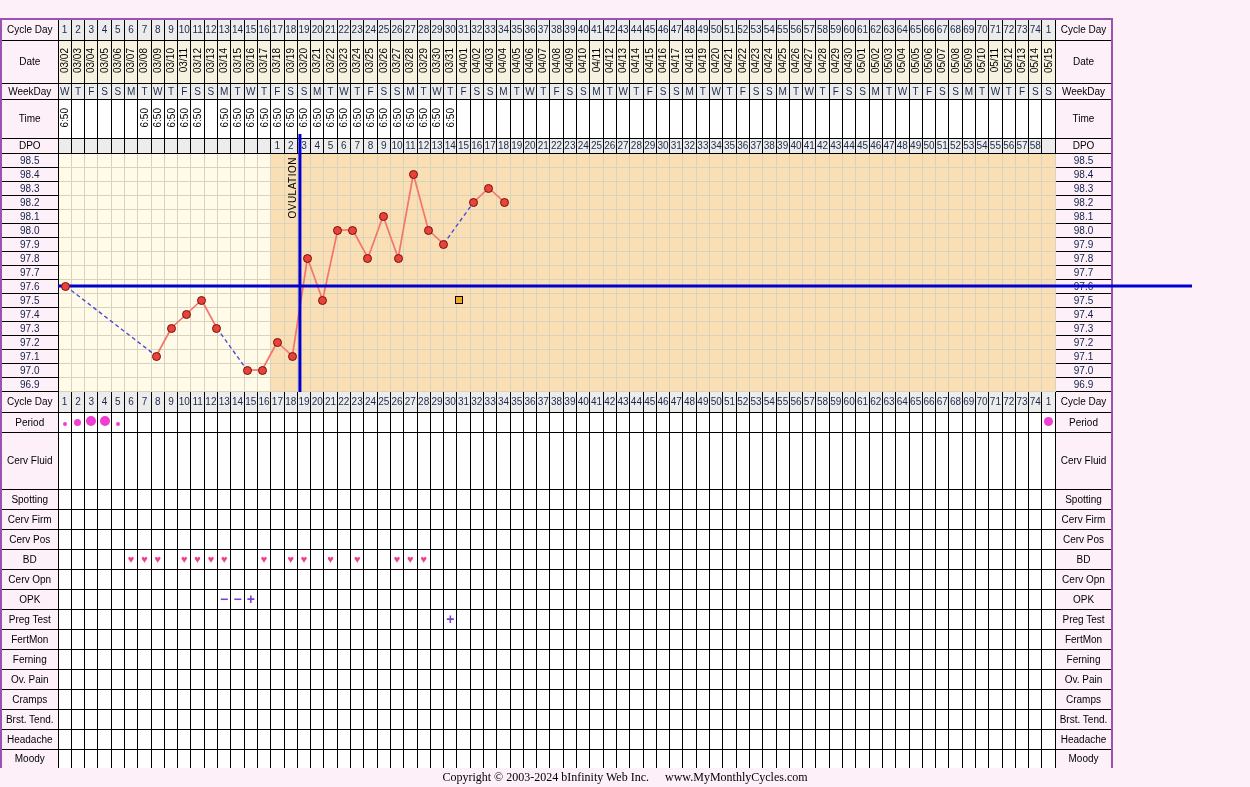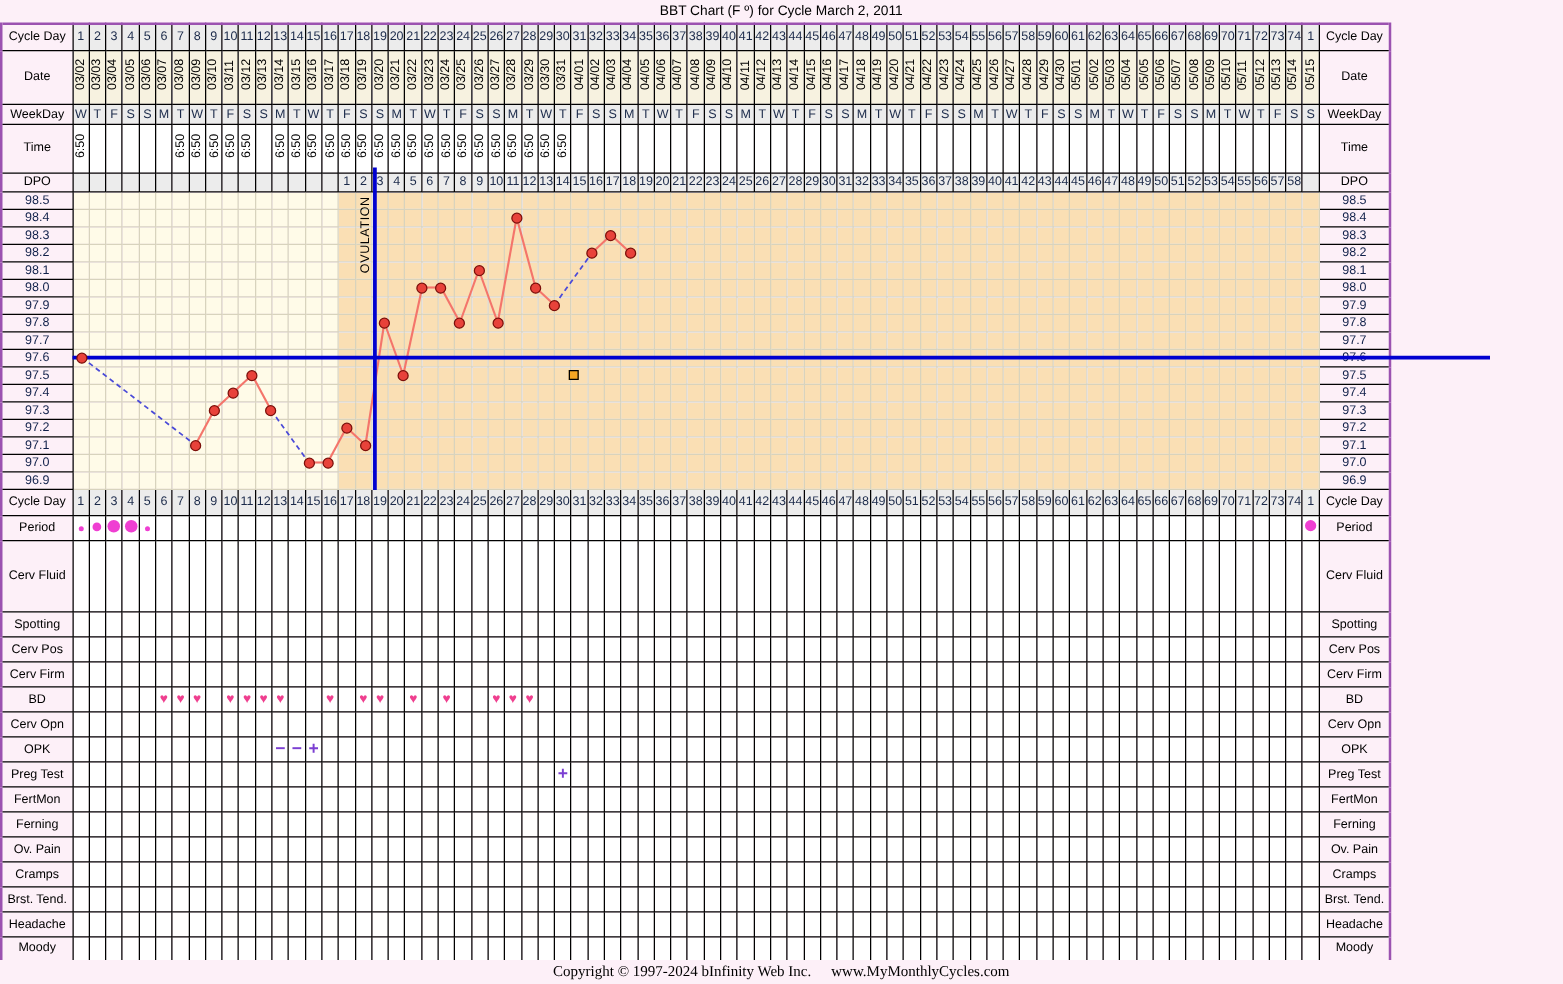--- a/index.html
+++ b/index.html
@@ -167,23 +167,20 @@
     font-size: 12px; color: #000;
     background: #fdf0f8;
   }
   #footer .sep { display: inline-block; width: 16px; }
 </style>
 </head>
 <body>
 
 <div id="page">
 
-  <div id="title-bar">
-    <span>BBT Chart (F º) for Cycle March 2, 2011</span>
-  </div>
 
   <table id="grid">
     <tbody id="grid-body">
         <tr class="cdhdr">
           <td class="sidelabel">Cycle Day</td>
           <td class="daycell" style="height: 21px;">1</td>
           <td class="daycell" style="height: 21px;">2</td>
           <td class="daycell" style="height: 21px;">3</td>
           <td class="daycell" style="height: 21px;">4</td>
           <td class="daycell" style="height: 21px;">5</td>
@@ -2228,20 +2225,99 @@
           <td style="height: 20px;"></td>
           <td style="height: 20px;"></td>
           <td style="height: 20px;"></td>
           <td style="height: 20px;"></td>
           <td style="height: 20px;"></td>
           <td style="height: 20px;"></td>
           <td style="height: 20px;"></td>
           <td class="sidelabel-r" style="height: 20px;">Spotting</td>
         </tr>
         <tr class="symrow">
+          <td class="sidelabel" style="height: 20px;">Cerv Firm</td>
+          <td style="height: 20px;"></td>
+          <td style="height: 20px;"></td>
+          <td style="height: 20px;"></td>
+          <td style="height: 20px;"></td>
+          <td style="height: 20px;"></td>
+          <td style="height: 20px;"></td>
+          <td style="height: 20px;"></td>
+          <td style="height: 20px;"></td>
+          <td style="height: 20px;"></td>
+          <td style="height: 20px;"></td>
+          <td style="height: 20px;"></td>
+          <td style="height: 20px;"></td>
+          <td style="height: 20px;"></td>
+          <td style="height: 20px;"></td>
+          <td style="height: 20px;"></td>
+          <td style="height: 20px;"></td>
+          <td style="height: 20px;"></td>
+          <td style="height: 20px;"></td>
+          <td style="height: 20px;"></td>
+          <td style="height: 20px;"></td>
+          <td style="height: 20px;"></td>
+          <td style="height: 20px;"></td>
+          <td style="height: 20px;"></td>
+          <td style="height: 20px;"></td>
+          <td style="height: 20px;"></td>
+          <td style="height: 20px;"></td>
+          <td style="height: 20px;"></td>
+          <td style="height: 20px;"></td>
+          <td style="height: 20px;"></td>
+          <td style="height: 20px;"></td>
+          <td style="height: 20px;"></td>
+          <td style="height: 20px;"></td>
+          <td style="height: 20px;"></td>
+          <td style="height: 20px;"></td>
+          <td style="height: 20px;"></td>
+          <td style="height: 20px;"></td>
+          <td style="height: 20px;"></td>
+          <td style="height: 20px;"></td>
+          <td style="height: 20px;"></td>
+          <td style="height: 20px;"></td>
+          <td style="height: 20px;"></td>
+          <td style="height: 20px;"></td>
+          <td style="height: 20px;"></td>
+          <td style="height: 20px;"></td>
+          <td style="height: 20px;"></td>
+          <td style="height: 20px;"></td>
+          <td style="height: 20px;"></td>
+          <td style="height: 20px;"></td>
+          <td style="height: 20px;"></td>
+          <td style="height: 20px;"></td>
+          <td style="height: 20px;"></td>
+          <td style="height: 20px;"></td>
+          <td style="height: 20px;"></td>
+          <td style="height: 20px;"></td>
+          <td style="height: 20px;"></td>
+          <td style="height: 20px;"></td>
+          <td style="height: 20px;"></td>
+          <td style="height: 20px;"></td>
+          <td style="height: 20px;"></td>
+          <td style="height: 20px;"></td>
+          <td style="height: 20px;"></td>
+          <td style="height: 20px;"></td>
+          <td style="height: 20px;"></td>
+          <td style="height: 20px;"></td>
+          <td style="height: 20px;"></td>
+          <td style="height: 20px;"></td>
+          <td style="height: 20px;"></td>
+          <td style="height: 20px;"></td>
+          <td style="height: 20px;"></td>
+          <td style="height: 20px;"></td>
+          <td style="height: 20px;"></td>
+          <td style="height: 20px;"></td>
+          <td style="height: 20px;"></td>
+          <td style="height: 20px;"></td>
+          <td style="height: 20px;"></td>
+          <td class="sidelabel-r" style="height: 20px;">Cerv Firm</td>
+        </tr>
+        <tr class="symrow">
           <td class="sidelabel" style="height: 20px;">Cerv Pos</td>
           <td style="height: 20px;"></td>
           <td style="height: 20px;"></td>
           <td style="height: 20px;"></td>
           <td style="height: 20px;"></td>
           <td style="height: 20px;"></td>
           <td style="height: 20px;"></td>
           <td style="height: 20px;"></td>
           <td style="height: 20px;"></td>
           <td style="height: 20px;"></td>
@@ -2305,99 +2381,20 @@
           <td style="height: 20px;"></td>
           <td style="height: 20px;"></td>
           <td style="height: 20px;"></td>
           <td style="height: 20px;"></td>
           <td style="height: 20px;"></td>
           <td style="height: 20px;"></td>
           <td style="height: 20px;"></td>
           <td style="height: 20px;"></td>
           <td style="height: 20px;"></td>
           <td class="sidelabel-r" style="height: 20px;">Cerv Pos</td>
-        </tr>
-        <tr class="symrow">
-          <td class="sidelabel" style="height: 20px;">Cerv Firm</td>
-          <td style="height: 20px;"></td>
-          <td style="height: 20px;"></td>
-          <td style="height: 20px;"></td>
-          <td style="height: 20px;"></td>
-          <td style="height: 20px;"></td>
-          <td style="height: 20px;"></td>
-          <td style="height: 20px;"></td>
-          <td style="height: 20px;"></td>
-          <td style="height: 20px;"></td>
-          <td style="height: 20px;"></td>
-          <td style="height: 20px;"></td>
-          <td style="height: 20px;"></td>
-          <td style="height: 20px;"></td>
-          <td style="height: 20px;"></td>
-          <td style="height: 20px;"></td>
-          <td style="height: 20px;"></td>
-          <td style="height: 20px;"></td>
-          <td style="height: 20px;"></td>
-          <td style="height: 20px;"></td>
-          <td style="height: 20px;"></td>
-          <td style="height: 20px;"></td>
-          <td style="height: 20px;"></td>
-          <td style="height: 20px;"></td>
-          <td style="height: 20px;"></td>
-          <td style="height: 20px;"></td>
-          <td style="height: 20px;"></td>
-          <td style="height: 20px;"></td>
-          <td style="height: 20px;"></td>
-          <td style="height: 20px;"></td>
-          <td style="height: 20px;"></td>
-          <td style="height: 20px;"></td>
-          <td style="height: 20px;"></td>
-          <td style="height: 20px;"></td>
-          <td style="height: 20px;"></td>
-          <td style="height: 20px;"></td>
-          <td style="height: 20px;"></td>
-          <td style="height: 20px;"></td>
-          <td style="height: 20px;"></td>
-          <td style="height: 20px;"></td>
-          <td style="height: 20px;"></td>
-          <td style="height: 20px;"></td>
-          <td style="height: 20px;"></td>
-          <td style="height: 20px;"></td>
-          <td style="height: 20px;"></td>
-          <td style="height: 20px;"></td>
-          <td style="height: 20px;"></td>
-          <td style="height: 20px;"></td>
-          <td style="height: 20px;"></td>
-          <td style="height: 20px;"></td>
-          <td style="height: 20px;"></td>
-          <td style="height: 20px;"></td>
-          <td style="height: 20px;"></td>
-          <td style="height: 20px;"></td>
-          <td style="height: 20px;"></td>
-          <td style="height: 20px;"></td>
-          <td style="height: 20px;"></td>
-          <td style="height: 20px;"></td>
-          <td style="height: 20px;"></td>
-          <td style="height: 20px;"></td>
-          <td style="height: 20px;"></td>
-          <td style="height: 20px;"></td>
-          <td style="height: 20px;"></td>
-          <td style="height: 20px;"></td>
-          <td style="height: 20px;"></td>
-          <td style="height: 20px;"></td>
-          <td style="height: 20px;"></td>
-          <td style="height: 20px;"></td>
-          <td style="height: 20px;"></td>
-          <td style="height: 20px;"></td>
-          <td style="height: 20px;"></td>
-          <td style="height: 20px;"></td>
-          <td style="height: 20px;"></td>
-          <td style="height: 20px;"></td>
-          <td style="height: 20px;"></td>
-          <td style="height: 20px;"></td>
-          <td class="sidelabel-r" style="height: 20px;">Cerv Firm</td>
         </tr>
         <tr class="symrow">
           <td class="sidelabel" style="height: 20px;">BD</td>
           <td style="height: 20px;"></td>
           <td style="height: 20px;"></td>
           <td style="height: 20px;"></td>
           <td style="height: 20px;"></td>
           <td style="height: 20px;"></td>
           <td style="height: 20px;"><span class="heart">♥</span></td>
           <td style="height: 20px;"><span class="heart">♥</span></td>
@@ -3312,18 +3309,18 @@
       <div class="dot" title="98" style="left: 428.44px; top: 230px;"></div>
       <div class="dot" title="97.9" style="left: 443.56px; top: 244px;"></div>
       <div class="dot" title="98.2" style="left: 473.8px; top: 202px;"></div>
       <div class="dot" title="98.3" style="left: 488.92px; top: 188px;"></div>
       <div class="dot" title="98.2" style="left: 504.04px; top: 202px;"></div>
       <div class="orange-sq" style="left: 458.68px; top: 300px;"></div>
       <div class="ovul-text" style="left: 286.92px; top: 157px;">OVULATION</div>
     </div>
 
   <div id="footer">
-    <span>Copyright © 1997-2024 bInfinity Web Inc.</span>
+    <span>Copyright © 2003-2024 bInfinity Web Inc.</span>
     <span class="sep"></span>
     <span>www.MyMonthlyCycles.com</span>
   </div>
 
 </div>
 
 </body></html>

